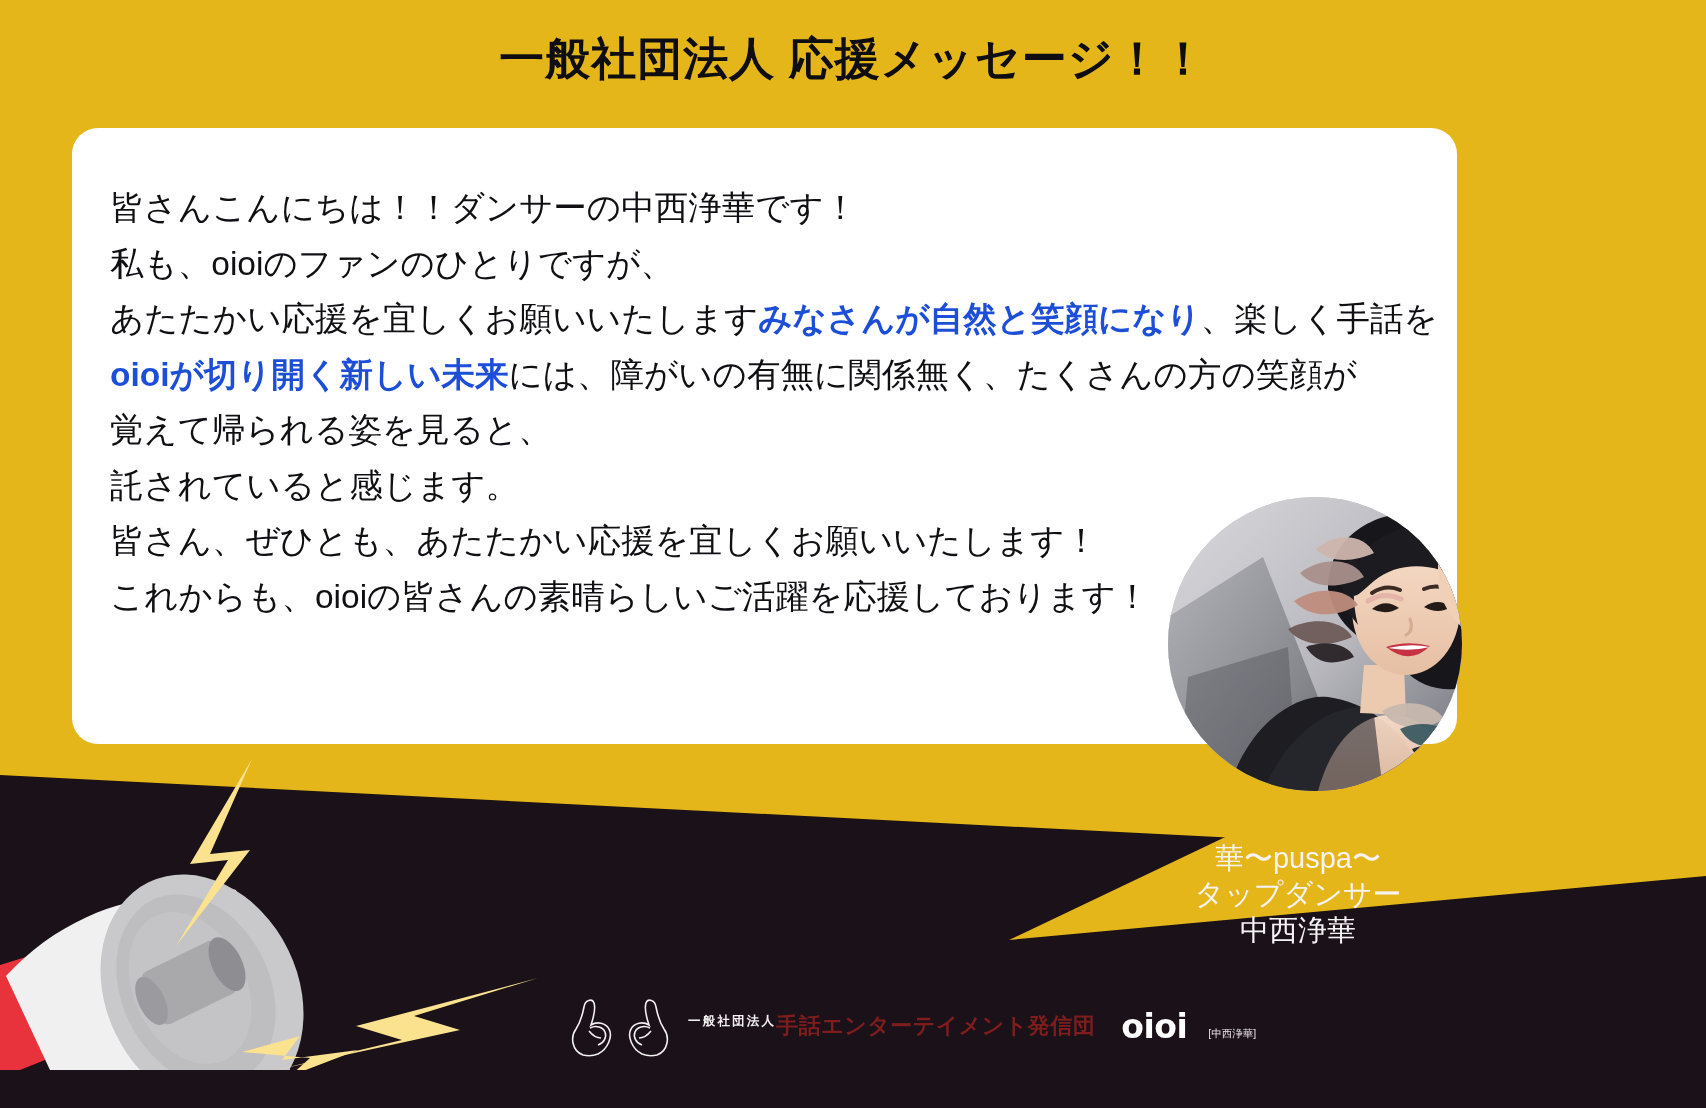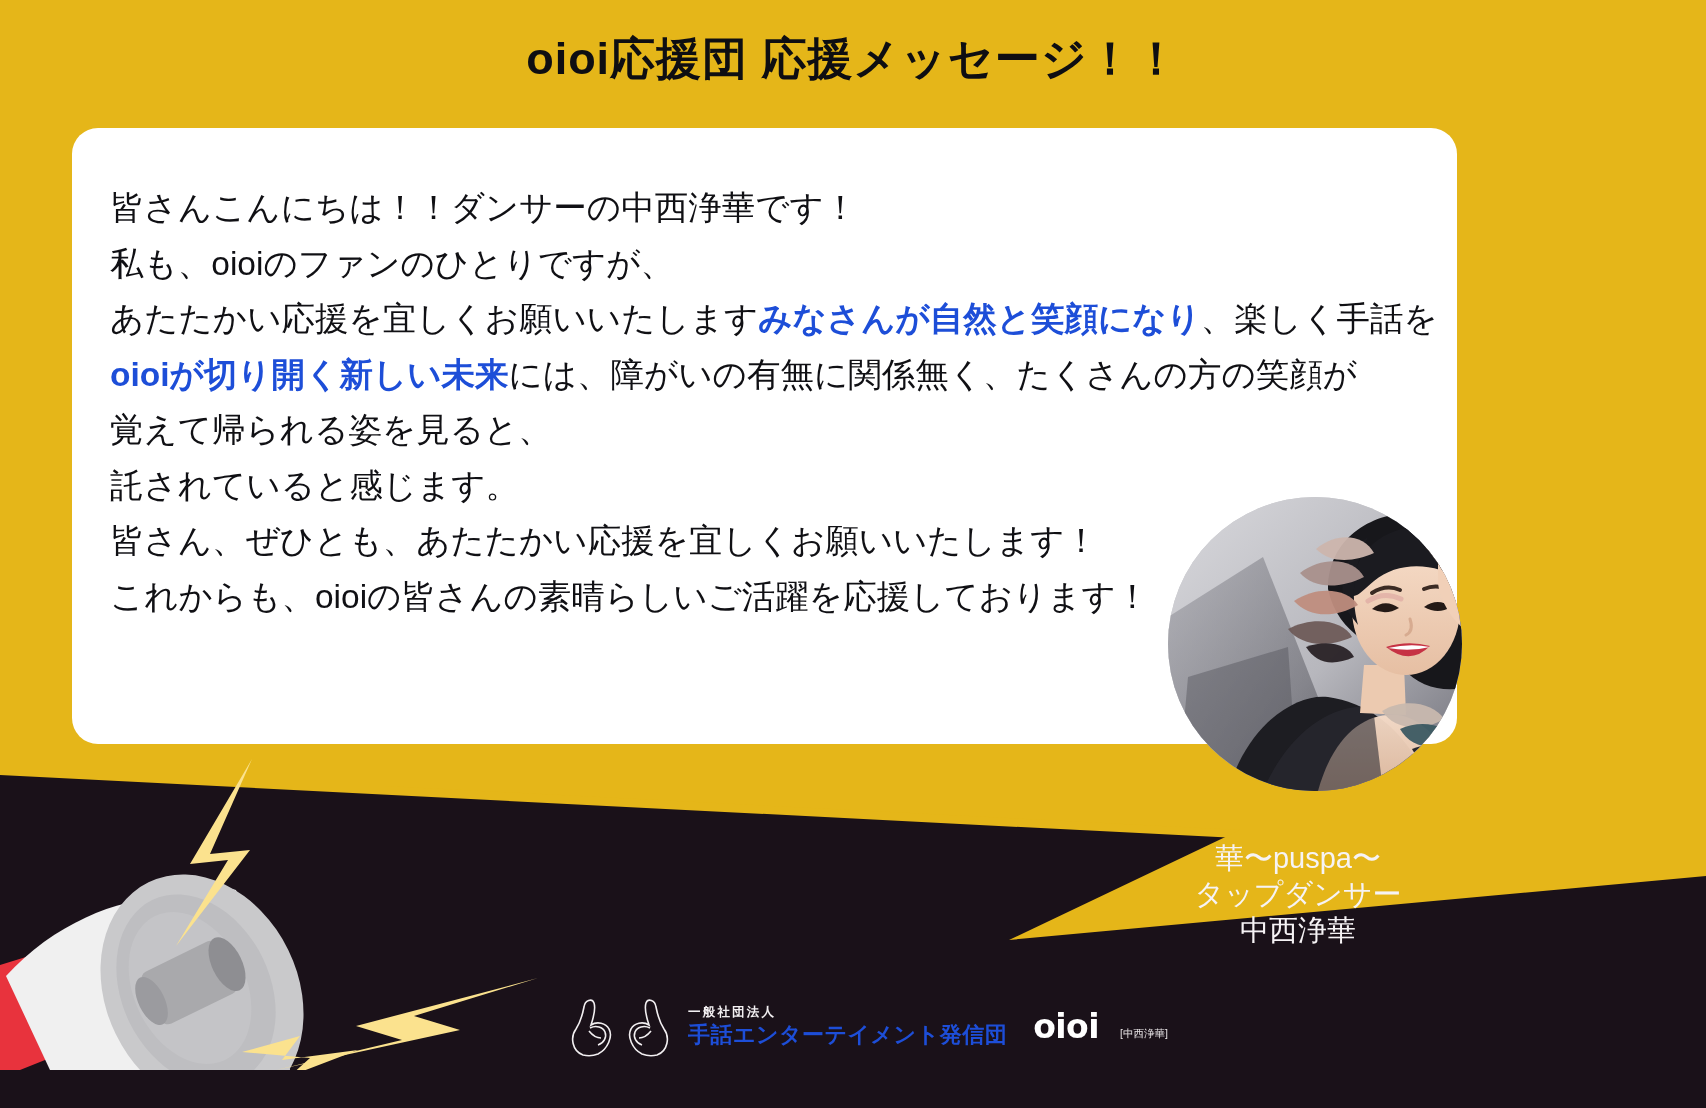--- a/index.html
+++ b/index.html
@@ -46,27 +46,27 @@
   .portrait svg{display:block;}
 
   
   .megaphone{position:absolute;left:-10px;top:740px;width:560px;height:330px;}
 
   
   .footer-logo{
     position:absolute;left:566px;top:995px;display:flex;align-items:center;gap:14px;
   }
   .hands{width:108px;height:62px;}
-  .orgtext{display:flex;flex-direction:column;justify-content:flex-start;line-height:1;}
+  .orgtext{display:flex;justify-content:flex-start;line-height:1;}
   .org-small{
     font-size:12.5px;color:#F3F0F2;letter-spacing:2.2px;font-weight:bold;
     margin-bottom:5px;
   }
   .org-main{
-    font-size:22px;color:#1d4ed8;font-weight:bold;letter-spacing:0.5px;
+    font-size:22px;color:#7f1d1d;font-weight:bold;letter-spacing:0.5px;
     white-space:nowrap;
   }
   .oioi-mark{display:flex;align-items:flex-end;gap:21px;margin-left:12px;}
   .oioi-word{
     font-size:33px;font-weight:bold;color:#FFFFFF;letter-spacing:-0.5px;
     font-family:"DejaVu Sans",sans-serif;
   }
   .oioi-kana{font-size:10.5px;color:#E8E4E6;padding-bottom:5px;letter-spacing:0px;}
 
   
@@ -87,21 +87,21 @@
     <path d="M0,775 L 405,798 L 415,905 L 505,845 L 560,940 L 700,870 L 1706,862 L1706,760 L0,740 Z" fill="#E5B619" opacity="0"></path>
     <path d="M405,785 L1248,828 L1006,1000 L1190,1005 L1140,1108 L0,1108 L0,775 Z" fill="#1A1119" opacity="0"></path>
 
     <path d="M372,781 L1251,826 L1013,938 L1706,866 L1706,600 L372,600 Z" fill="#E5B619" opacity="0"></path>
   </svg>
 
   <svg class="dark-band" viewBox="0 0 1706 1108" preserveAspectRatio="none">
     <path d="M385,786 L1240,830 L1009,940 L1706,876 L1706,700 L385,700 Z" fill="#E5B619"></path>
   </svg>
 
-  <div class="title">oioi応援団 応援メッセージ！！</div>
+  <div class="title">一般社団法人 応援メッセージ！！</div>
 
   <div class="card">
     <div class="body-text" id="message-body">
         <p><span>皆さんこんにちは！！ダンサーの中西浄華です！</span></p>
         <p><span>私も、oioiのファンのひとりですが、</span></p>
         <p><span>あたたかい応援を宜しくお願いいたします</span><span class="hl">みなさんが自然と笑顔になり</span><span>、楽しく手話を</span></p>
         <p><span class="hl">oioiが切り開く新しい未来</span><span>には、障がいの有無に関係無く、たくさんの方の笑顔が</span></p>
         <p><span>覚えて帰られる姿を見ると、</span></p>
         <p><span>託されていると感じます。</span></p>
         <p><span>皆さん、ぜひとも、あたたかい応援を宜しくお願いいたします！</span></p>

